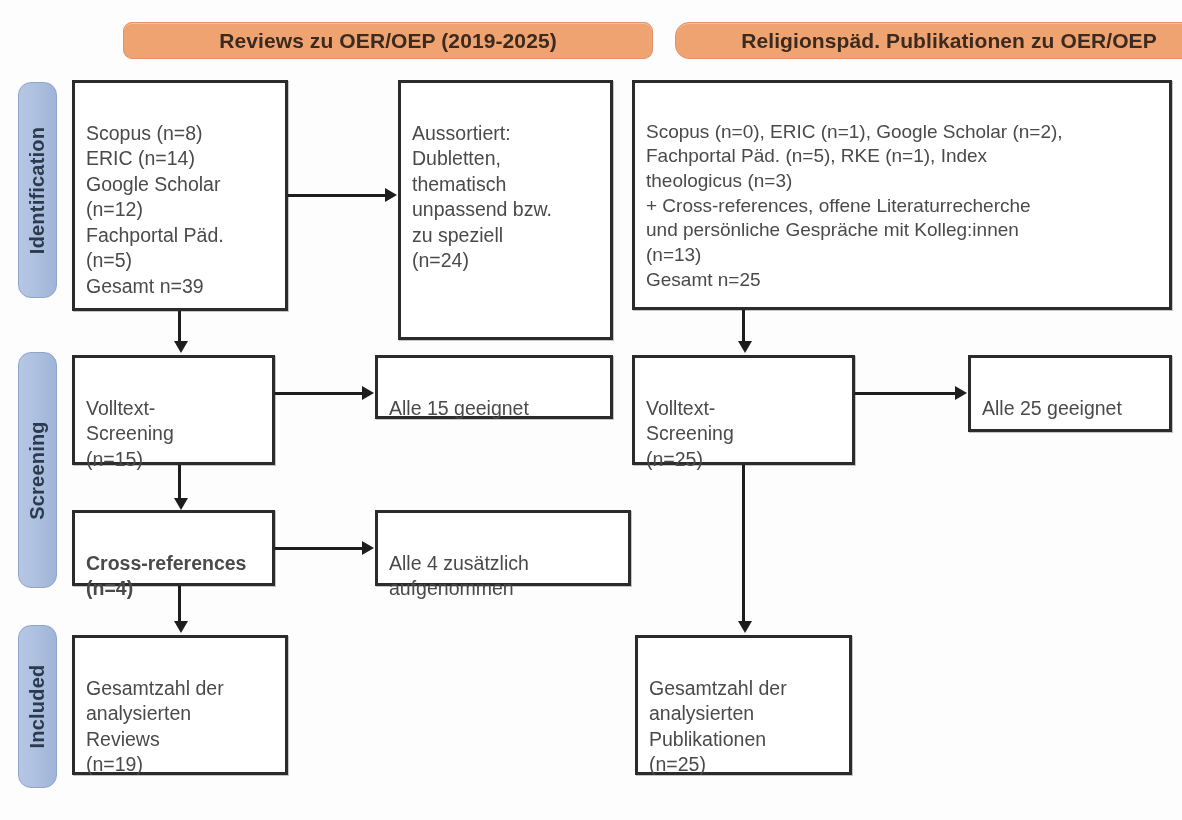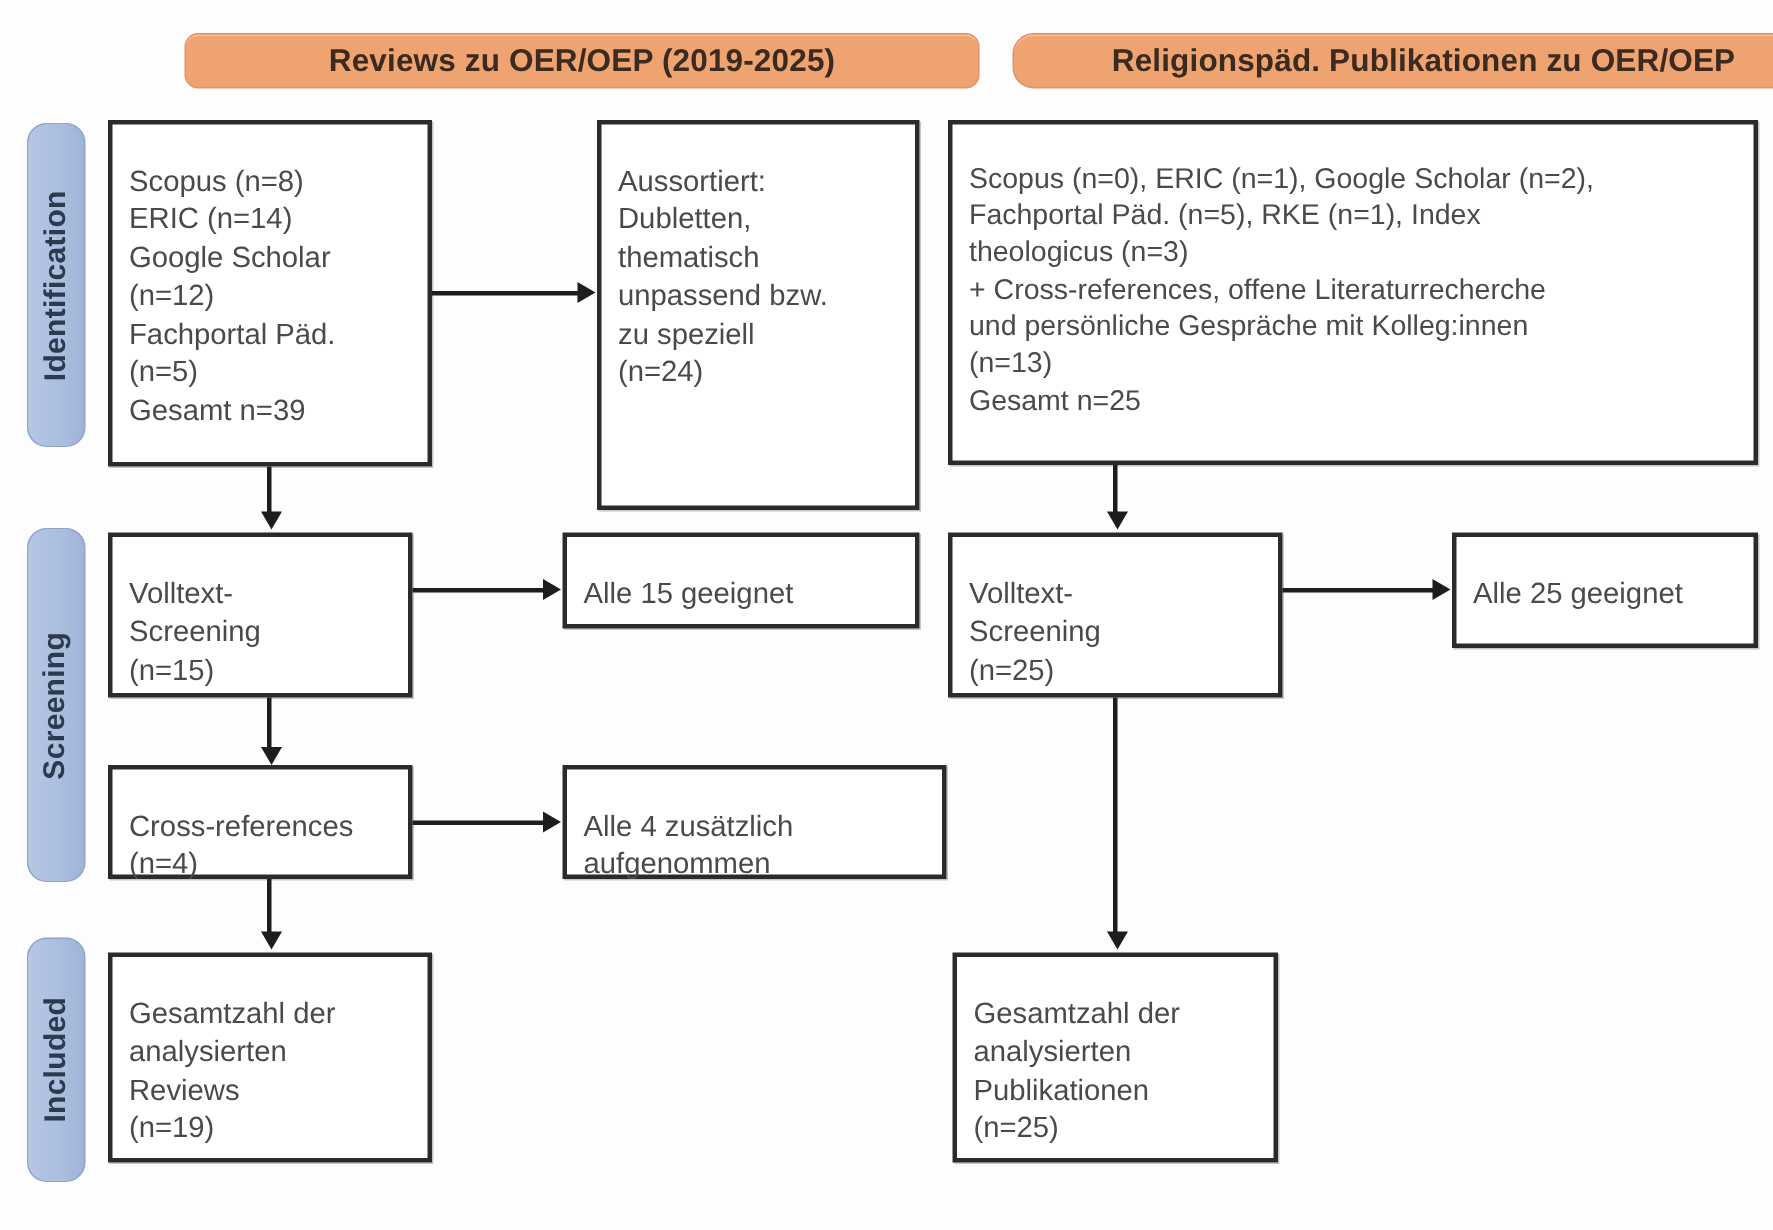--- a/index.html
+++ b/index.html
@@ -57,21 +57,21 @@
     color: #2c3a4d;
     letter-spacing: 0.2px;
   }
 
   
   .box {
     position: absolute;
     background: #ffffff;
     border: 3px solid #2b2b2b;
     box-sizing: border-box;
-    padding: 0 9px 6px 11px;
+    padding: 12px 9px 6px 11px;
     color: #4a4a4a;
     font-size: 19.5px;
     line-height: 1.31;
     white-space: pre-line;
     box-shadow: 1px 1px 0 rgba(0,0,0,0.22);
   }
   .box.dense { font-size: 19px; line-height: 1.30; }
 
   
   .conn {
@@ -154,21 +154,21 @@
   <div class="box" style="left:375px; top:355px; width:238px; height:64px;">
     <span>Alle 15 geeignet</span>
   </div>
 
   <div class="conn h" style="left:275px; top:392px; width:88px;"></div>
   <div class="arrow-right" style="left:362px; top:386px;"></div>
 
   <div class="conn v" style="left:178px; top:465px; height:35px;"></div>
   <div class="arrow-down" style="left:174px; top:498px;"></div>
 
-  <div class="box" style="left:72px; top:510px; width:203px; height:76px;">
+  <div class="box" style="left:72px; top:510px; width:203px; height:76px;font-weight:bold;">
     <span>Cross-references
 (n=4)</span>
   </div>
 
   <div class="box" style="left:375px; top:510px; width:256px; height:76px;">
     <span>Alle 4 zusätzlich
 aufgenommen</span>
   </div>
 
   <div class="conn h" style="left:275px; top:547px; width:88px;"></div>

